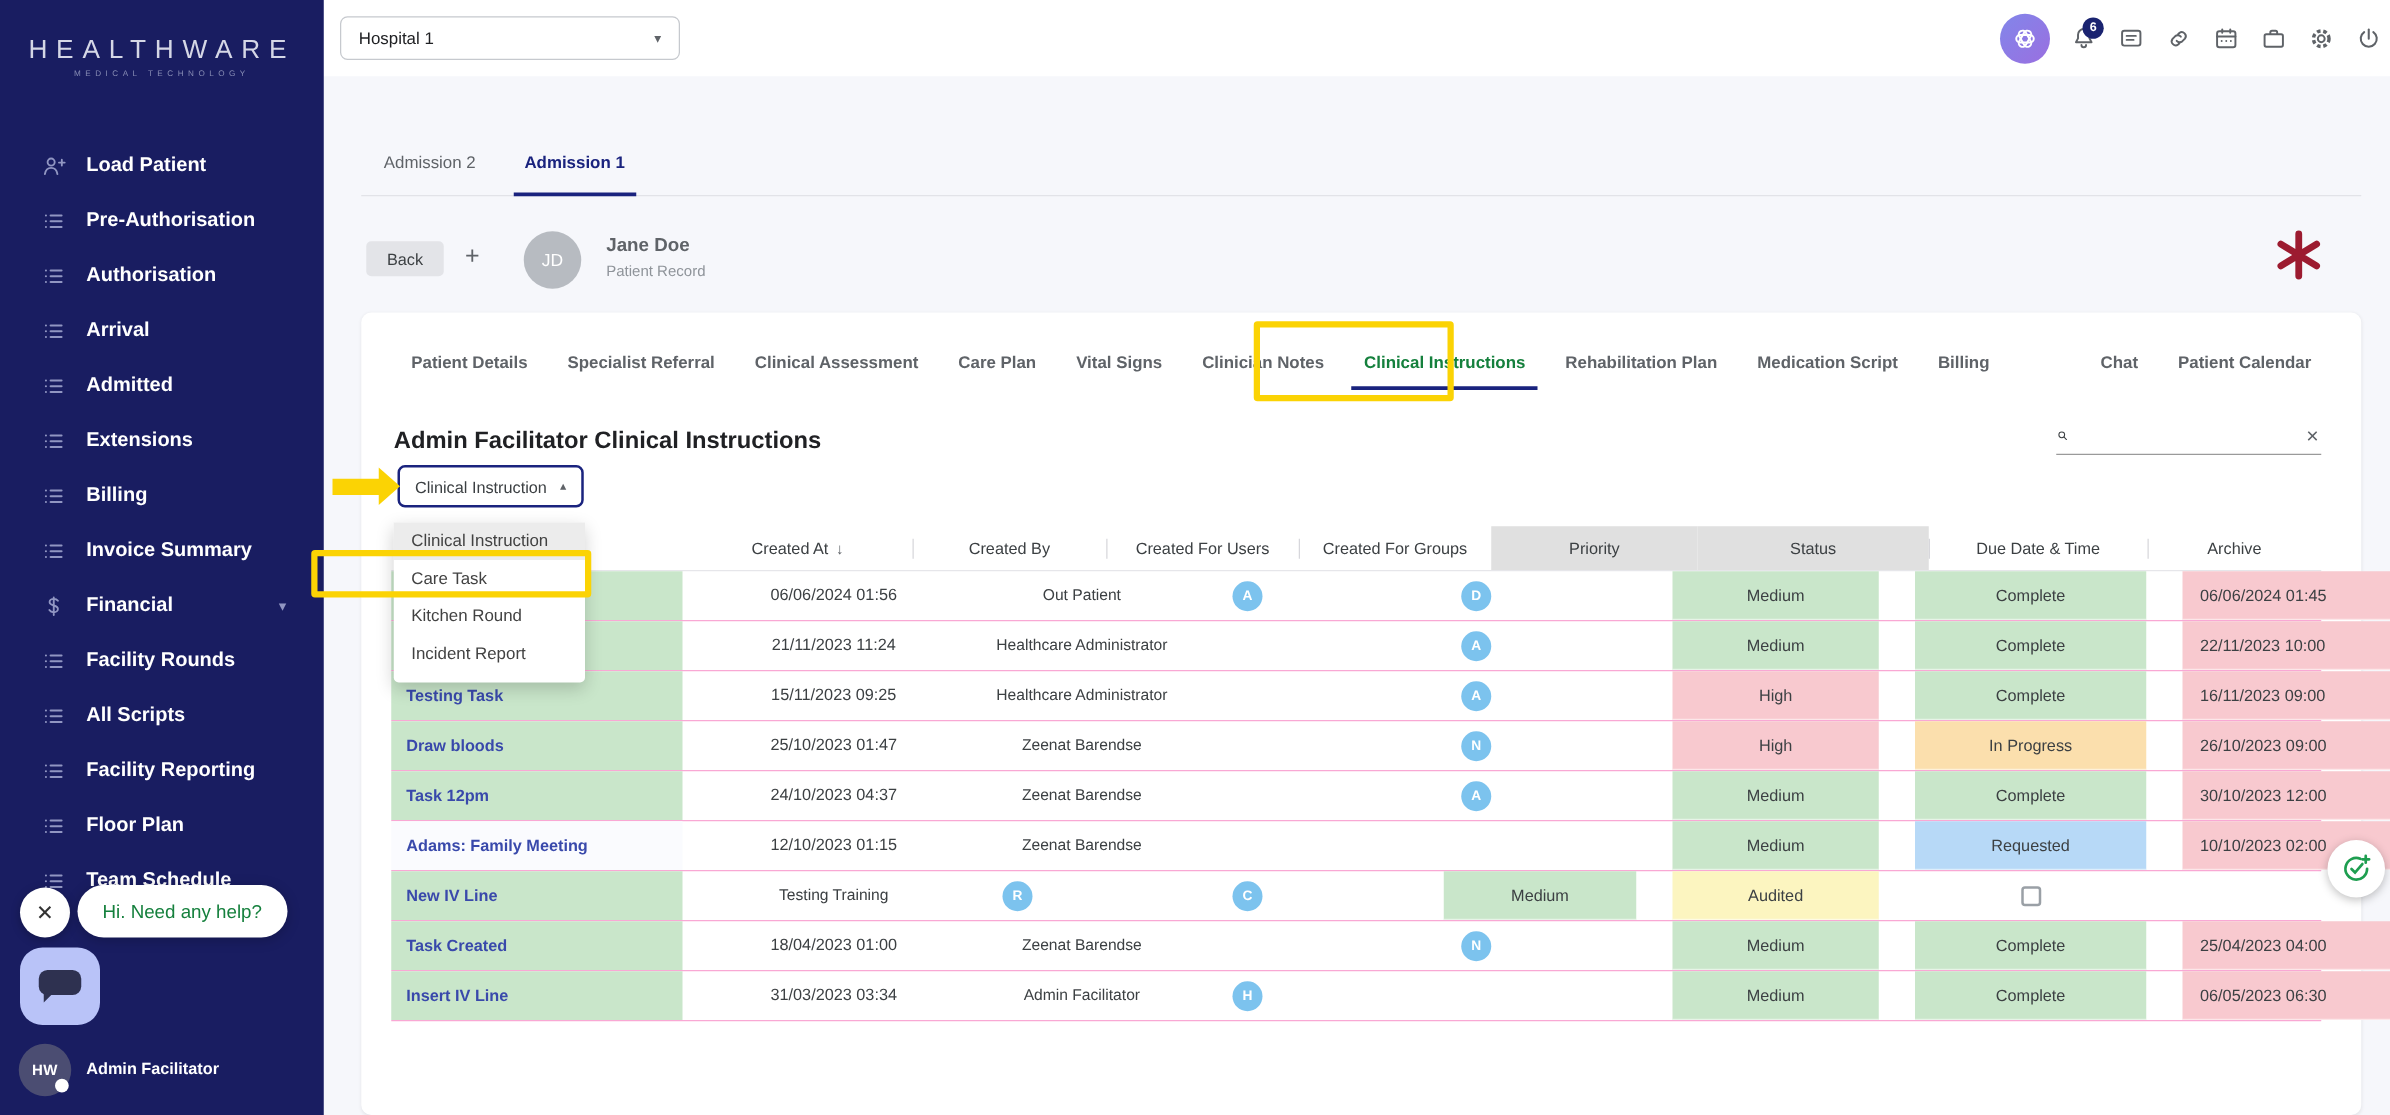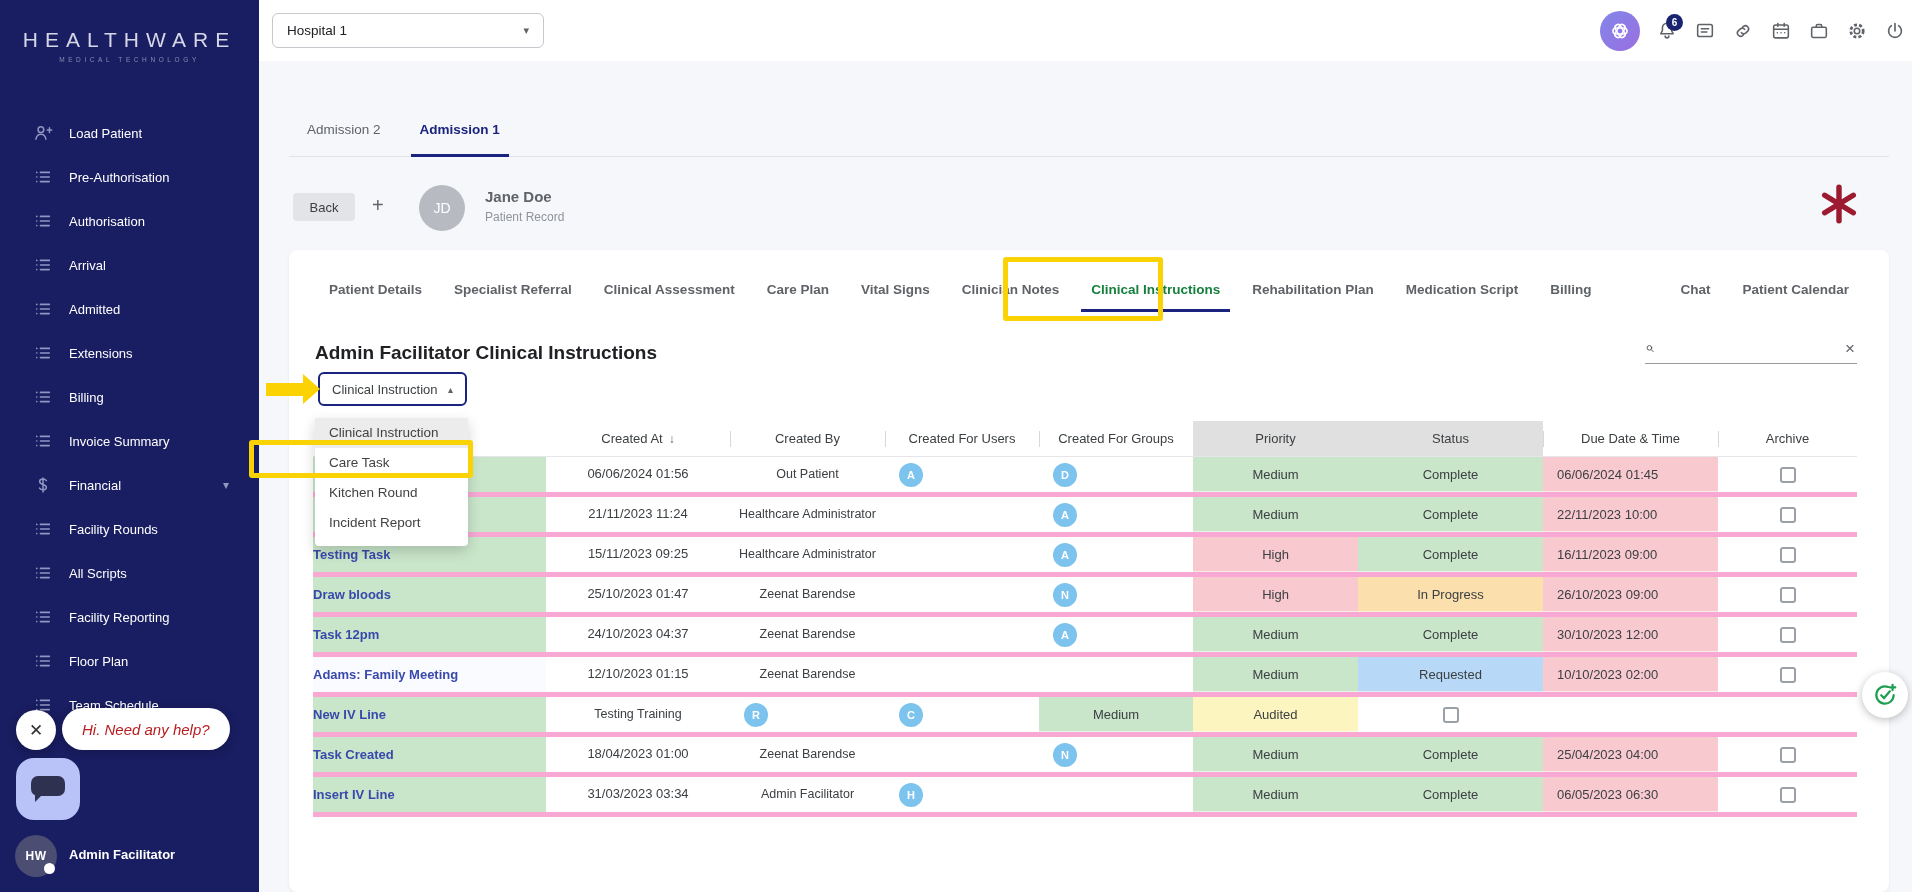--- a/index.html
+++ b/index.html
@@ -7,21 +7,21 @@
   body { font-family:"Liberation Sans", sans-serif; background:#f6f7fb; position:relative; color:#3c4043; }
 
   
   .sidebar { position:absolute; left:0; top:0; width:259px; height:892px; background:#191d61; z-index:5; }
   .logo { position:absolute; top:28px; left:0; width:100%; text-align:center; color:#d5d7e6; }
   .logo .brand { font-size:21px; letter-spacing:7px; font-weight:400; }
   .logo .tagline { font-size:6.5px; letter-spacing:3.6px; color:#8б8fb5; color:#878cb4; margin-top:4px; }
   .nav { position:absolute; top:111px; left:0; width:100%; }
   .nav-item { height:44px; display:flex; align-items:center; padding-left:33px; cursor:pointer; position:relative; }
   .nav-item .icon { width:20px; height:20px; margin-right:16px; display:flex; align-items:center; justify-content:center; flex:0 0 20px; }
-  .nav-item .lbl { color:#ffffff; font-size:13px; font-weight:400; white-space:nowrap; }
+  .nav-item .lbl { color:#ffffff; font-size:16px; font-weight:700; white-space:nowrap; }
   .nav-item .chev { position:absolute; right:30px; color:#9196c2; font-size:12px; }
   .sidebar-user { position:absolute; left:0; bottom:0; width:100%; height:60px; }
   .su-avatar { position:absolute; left:15px; top:3px; width:42px; height:42px; border-radius:50%; background:#4b4d72; color:#fff; font-size:12px; font-weight:700; display:flex; align-items:center; justify-content:center; letter-spacing:.5px; }
   .su-dot { position:absolute; left:44px; top:31px; width:11px; height:11px; border-radius:50%; background:#ffffff; }
   .su-name { position:absolute; left:69px; top:15px; color:#fff; font-size:13px; font-weight:700; }
 
   
   .topbar { position:absolute; left:259px; top:0; width:1653px; height:61px; background:#ffffff; }
   .facility { position:absolute; left:13px; top:13px; width:272px; height:35px; border:1px solid #c6c9ce; border-radius:6px; background:#fff; display:flex; align-items:center; padding:0 14px; cursor:pointer;gap:16px; }
   .facility .val { font-size:13.5px; color:#202124; flex:1; }
@@ -61,23 +61,23 @@
   .filter-btn .up { font-size:10px; color:#5f6368; }
 
   
   .tbl { position:absolute; left:24px; top:171px; width:1544px; }
   .thead, .trow { display:grid; grid-template-columns:233px 184px 155px 154px 154px 165px 185px 175px 139px; }
   .thead { height:36px; border-bottom:1px solid #e6e6ea; }
   .th { display:flex; align-items:center; justify-content:center; font-size:13px; font-weight:500; color:#3c4043; position:relative; cursor:pointer; }
   .th-gray { background:#e0e0e0; }
   .div-l::before { content:''; position:absolute; left:0; top:10px; width:1px; height:16px; background:#d7d7dc; }
   .sort { margin-left:6px; color:#5f6368; font-size:12px; }
-  .trow { height:40px; border-bottom:5px solid #f9a8d4; }
+  .trow { height:40px; border-bottom:1px solid #f9a8d4;gap:29px; }
   .td { display:flex; align-items:center; font-size:13px; color:#3c4043; }
-  .c-name { padding-left:0; font-weight:700; font-size:13px; color:#3949ab; cursor:pointer; }
+  .c-name { padding-left:12px; font-weight:700; font-size:13px; color:#3949ab; cursor:pointer; }
   .c-name[data-state="green"] { background:#c9e6ca; }
   .c-name[data-state="light"] { background:#fafbfe; }
   .c-center { justify-content:center; text-align:center; line-height:1.25; }
   .c-by { font-size:12.5px; }
   .c-av { padding-left:14px; }
   .avatar { width:24px; height:24px; border-radius:50%; background:#7cc3ee; color:#fff; font-size:11px; font-weight:600; display:flex; align-items:center; justify-content:center; }
   .c-priority, .c-status { justify-content:center; border-bottom:1px solid rgba(255,255,255,.55); }
   .c-priority[data-state="medium"] { background:#c9e6ca; }
   .c-priority[data-state="high"] { background:#f8c9cf; }
   .c-status[data-state="complete"] { background:#c9e6ca; }
@@ -98,21 +98,21 @@
   .arrow-shaft { left:266px; top:383px; width:38px; height:13px; background:#fbd304; }
   .arrow-head { left:303px; top:374px; width:0; height:0; border-left:17px solid #fbd304; border-top:15px solid transparent; border-bottom:15px solid transparent; }
   .box-tab { left:1003px; top:257px; width:160px; height:64px; border:5px solid #fbd304; border-radius:3px; }
   .box-care { left:249px; top:440px; width:224px; height:38px; border:5px solid #fbd304; border-radius:3px; }
 
   
   .fab { position:absolute; left:1862px; top:672px; width:46px; height:46px; border-radius:50%; background:#fff; box-shadow:0 2px 8px rgba(0,0,0,.25); display:flex; align-items:center; justify-content:center; z-index:20; cursor:pointer; }
 
   
   .chat-close { position:absolute; left:16px; top:710px; width:40px; height:40px; border-radius:50%; background:#fff; box-shadow:0 2px 8px rgba(0,0,0,.25); display:flex; align-items:center; justify-content:center; font-size:17px; color:#333; z-index:50; cursor:pointer; }
-  .chat-pill { position:absolute; left:62px; top:708px; height:42px; border-radius:22px; background:#fff; box-shadow:0 2px 10px rgba(0,0,0,.22); display:flex; align-items:center; padding:0 20px; font-size:15px; color:#b91c1c; z-index:50;font-style:italic; }
+  .chat-pill { position:absolute; left:62px; top:708px; height:42px; border-radius:22px; background:#fff; box-shadow:0 2px 10px rgba(0,0,0,.22); display:flex; align-items:center; padding:0 20px; font-size:15px; color:#15803d; z-index:50; }
   .chat-launcher { position:absolute; left:16px; top:758px; width:64px; height:62px; border-radius:18px; background:#b9c3f8; z-index:50; cursor:pointer; }
   .chat-bubble { position:absolute; left:15px; top:18px; width:34px; height:20px; background:#2e3150; border-radius:7px; }
   .chat-bubble::after { content:''; position:absolute; left:4px; top:19px; border-left:7px solid #2e3150; border-bottom:7px solid transparent; }
 </style>
 </head>
 <body>
 
 <aside class="sidebar">
   <div class="logo">
     <div class="brand">HEALTHWARE</div>

